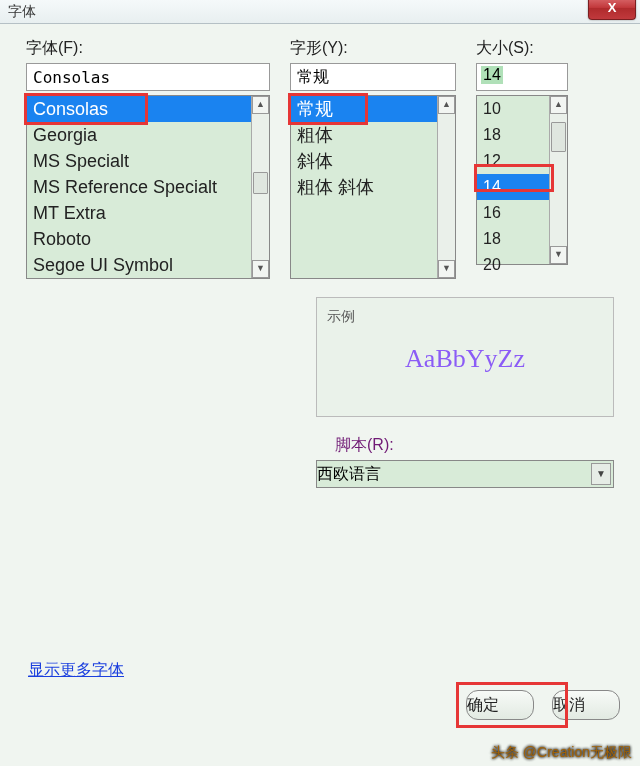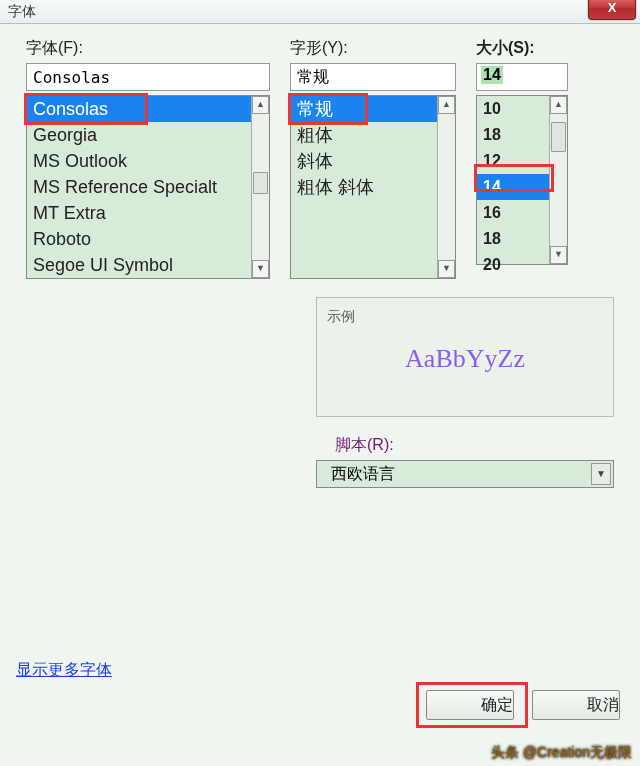--- a/index.html
+++ b/index.html
@@ -42,21 +42,21 @@
   .body-area {
     position: relative;
     padding: 14px 26px 0 26px;
   }
   .row1 {
     display: flex;
     gap: 20px;
   }
   .col-font { width: 244px; }
   .col-style { width: 166px; }
-  .col-size  { width: 92px; font-weight: bold; }
+  .col-size  { width: 92px; }
   .lbl { font-size: 16px; color:#222; margin-bottom:4px; display:block; }
   .txtinput {
     width:100%;
     height:28px;
     border:1px solid #999;
     background:#fff;
     font-size:16px;
     padding:2px 6px;
     font-family: Consolas, monospace;
   }
@@ -152,61 +152,61 @@
     font-family: Liberation Serif, serif;
   }
   .script-lbl { font-size:16px; color:#701a75; margin-top:18px; display:block;margin-left:19px;}
   .dropdown {
     width:100%;
     height:28px;
     background:#d8ebd8;
     border:1px solid #888;
     display:flex;
     align-items:center;
-    padding:0 14px;
+    padding:0 0;
     font-size:16px;
     position:relative;
     margin-top:4px;
   }
   .dropdown .dd-arrow {
     position:absolute;
     right:2px; top:2px; bottom:2px;
     width:20px;
     background:#e6ece6;
     border:1px solid #999;
     text-align:center;
     font-size:10px;
     line-height:20px;
     color:#444;
   }
   .link-more {
     color:#1b3fde;
     text-decoration:underline;
     font-size:16px;
     position:absolute;
-    left:16px;
+    left:28px;
     top:660px;
   }
   .btnrow {
     position:absolute;
     right:20px;
     top:690px;
     display:flex;
     gap:18px;
   }
   .dlg-btn {
-    width:88px;
+    width:68px;
     height:30px;
     background:linear-gradient(#f7faf7,#e2eae2);
     border:1px solid #888;
     font-size:16px;
     color:#222;
-    text-align:right;
+    text-align:left;
     line-height:28px;
-    border-radius:2px;
+    border-radius:12px;
   }
   .ok-redbox {
     position:absolute;
     border:3px solid #e63636;
     pointer-events:none;
   }
   .watermark {
     position:absolute;
     right:8px;
     bottom:4px;
@@ -233,21 +233,21 @@
 
   <div class="row1">
 
     <div class="col-font">
       <span class="lbl">字体(F):</span>
       <input class="txtinput" value="Consolas" style="">
       <div class="listbox" style="position:relative;">
         <ul class="list-items" id="font-items">
             <li class="selected">Consolas</li>
             <li>Georgia</li>
-            <li>MS Outlook</li>
+            <li>MS Specialt</li>
             <li>MS Reference Specialt</li>
             <li>MT Extra</li>
             <li>Roboto</li>
             <li>Segoe UI Symbol</li>
           </ul>
         <div class="scrollbar">
           <div class="sb-btn">▲</div>
           <div class="sb-track">
               <div class="sb-thumb" style="top:58px;height:22px;"></div>
             </div>

